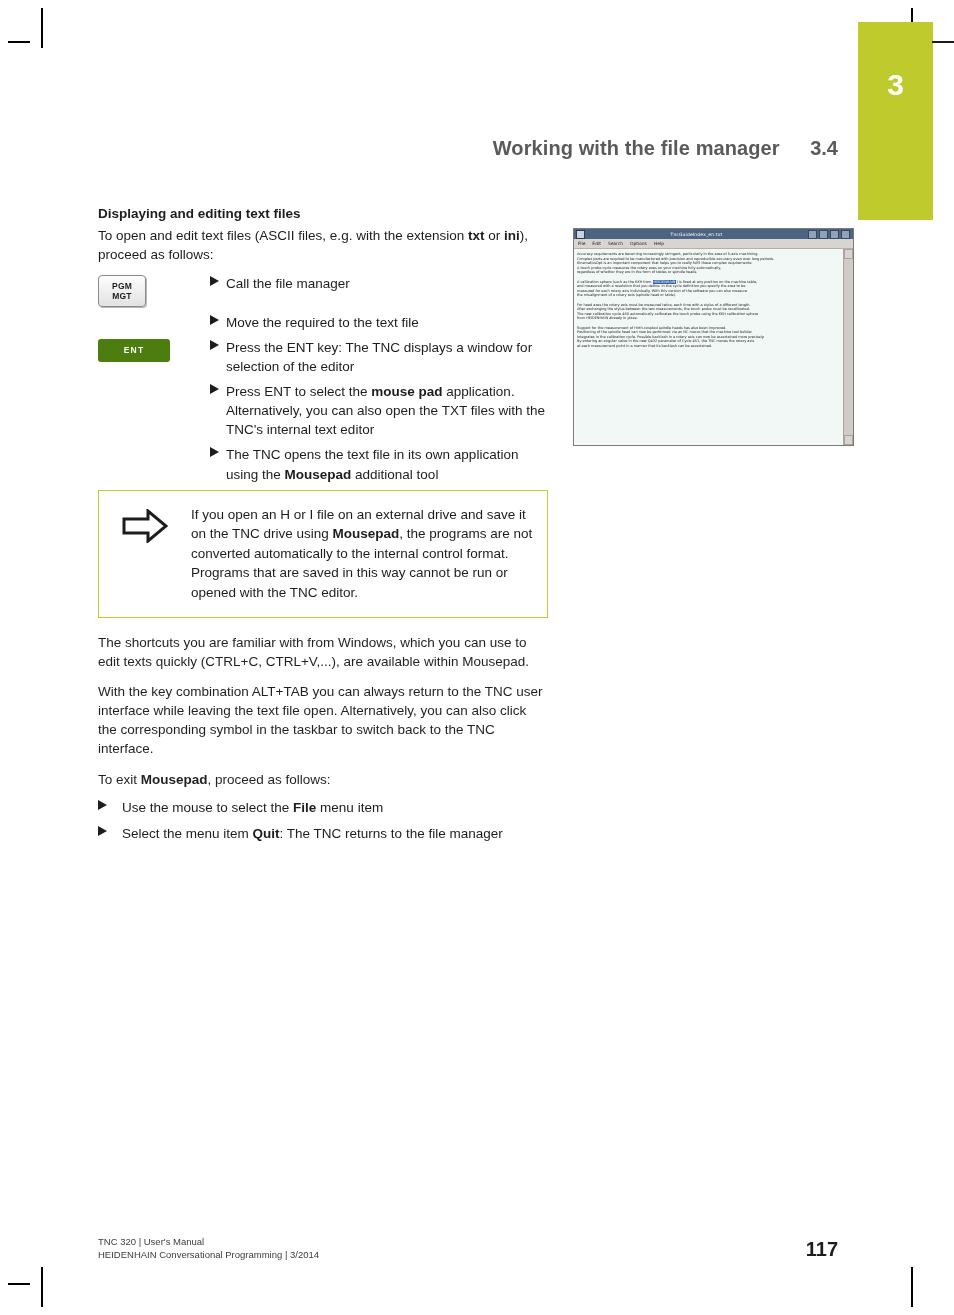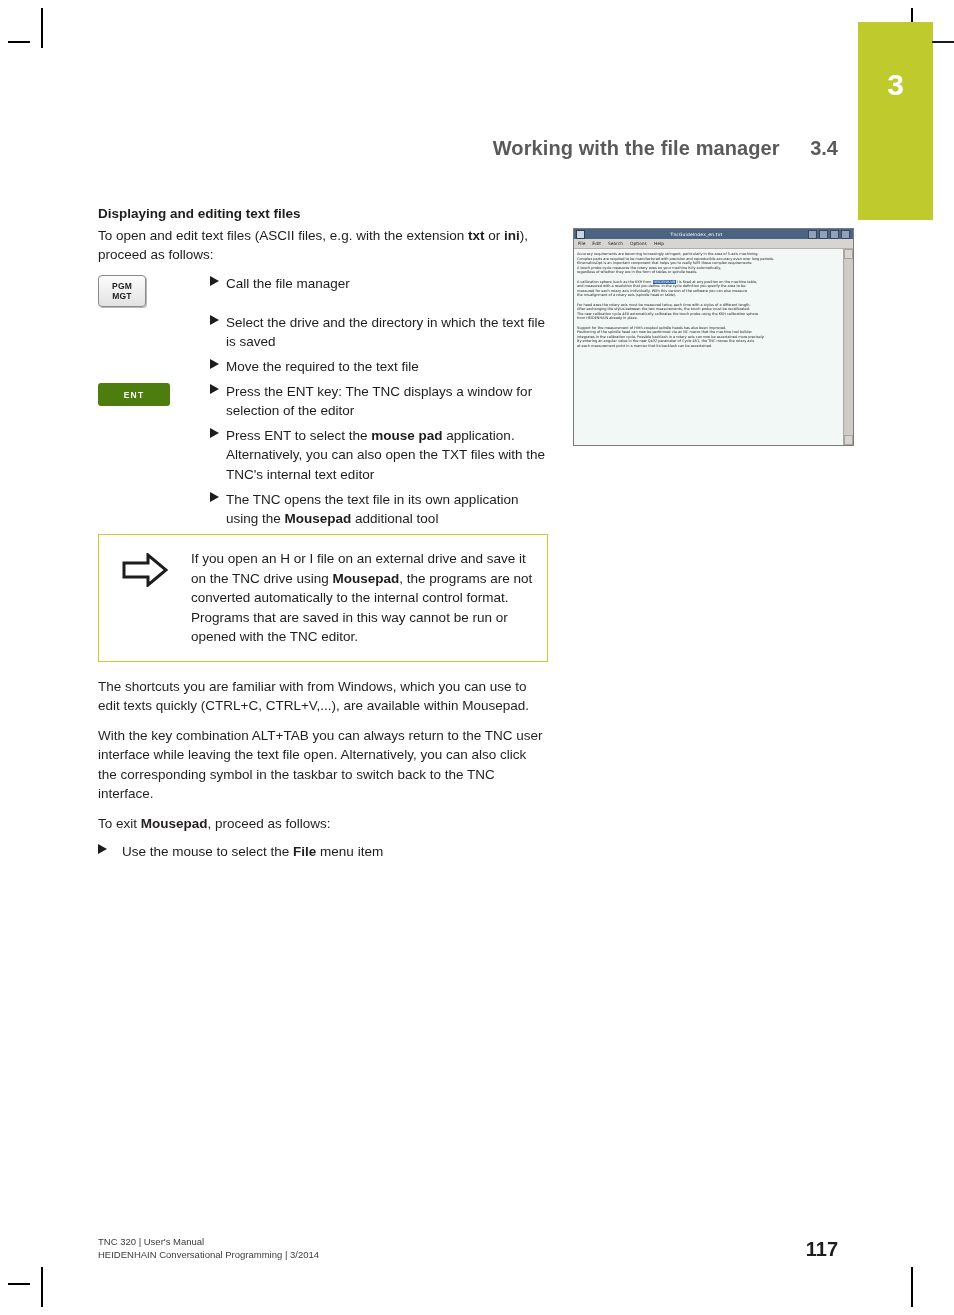--- a/index.html
+++ b/index.html
@@ -210,29 +210,20 @@
         </div>
       </div>
       <div class="bullet">
         <svg width="9" height="10" viewBox="0 0 9 10">
             <polygon points="0,0 9,5 0,10" fill="#1d1d1b"></polygon>
           </svg>
       </div>
       <div class="steptext">Call the file manager</div>
     </div>
 
-    <div class="step">
-      <div class="keycol"></div>
-      <div class="bullet">
-        <svg width="9" height="10" viewBox="0 0 9 10">
-            <polygon points="0,0 9,5 0,10" fill="#1d1d1b"></polygon>
-          </svg>
-      </div>
-      <div class="steptext">Select the drive and the directory in which the text file is saved</div>
-    </div>
 
     <div class="step">
       <div class="keycol"></div>
       <div class="bullet">
         <svg width="9" height="10" viewBox="0 0 9 10">
             <polygon points="0,0 9,5 0,10" fill="#1d1d1b"></polygon>
           </svg>
       </div>
       <div class="steptext">Move the required to the text file</div>
     </div>
@@ -299,20 +290,30 @@
 
     <div class="plainlist">
       <div class="plainitem">
         <div class="bullet">
           <svg width="9" height="10" viewBox="0 0 9 10">
               <polygon points="0,0 9,5 0,10" fill="#1d1d1b"></polygon>
             </svg>
         </div>
         <div class="steptext">
           <span>Use the mouse to select the </span><b>File</b><span> menu item</span>
+        </div>
+      </div>
+      <div class="plainitem">
+        <div class="bullet">
+          <svg width="9" height="10" viewBox="0 0 9 10">
+              <polygon points="0,0 9,5 0,10" fill="#1d1d1b"></polygon>
+            </svg>
+        </div>
+        <div class="steptext">
+          <span>Select the menu item </span><b>Quit</b><span>: The TNC returns to the file manager</span>
         </div>
       </div>
     </div>
   </div>
 
 </div>
 
 <div class="col-right">
   <div class="shot">
 

